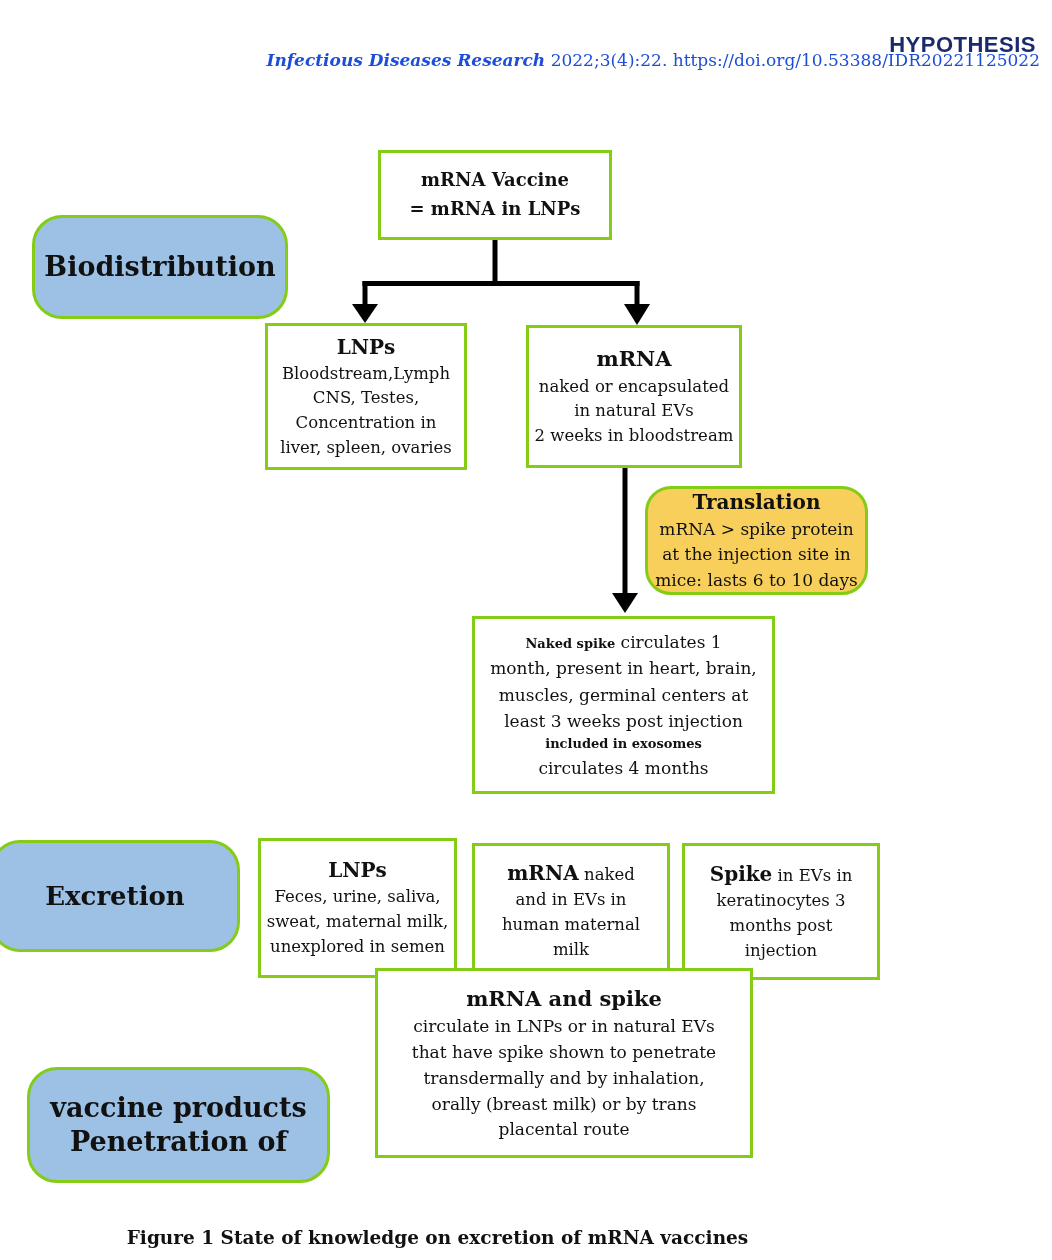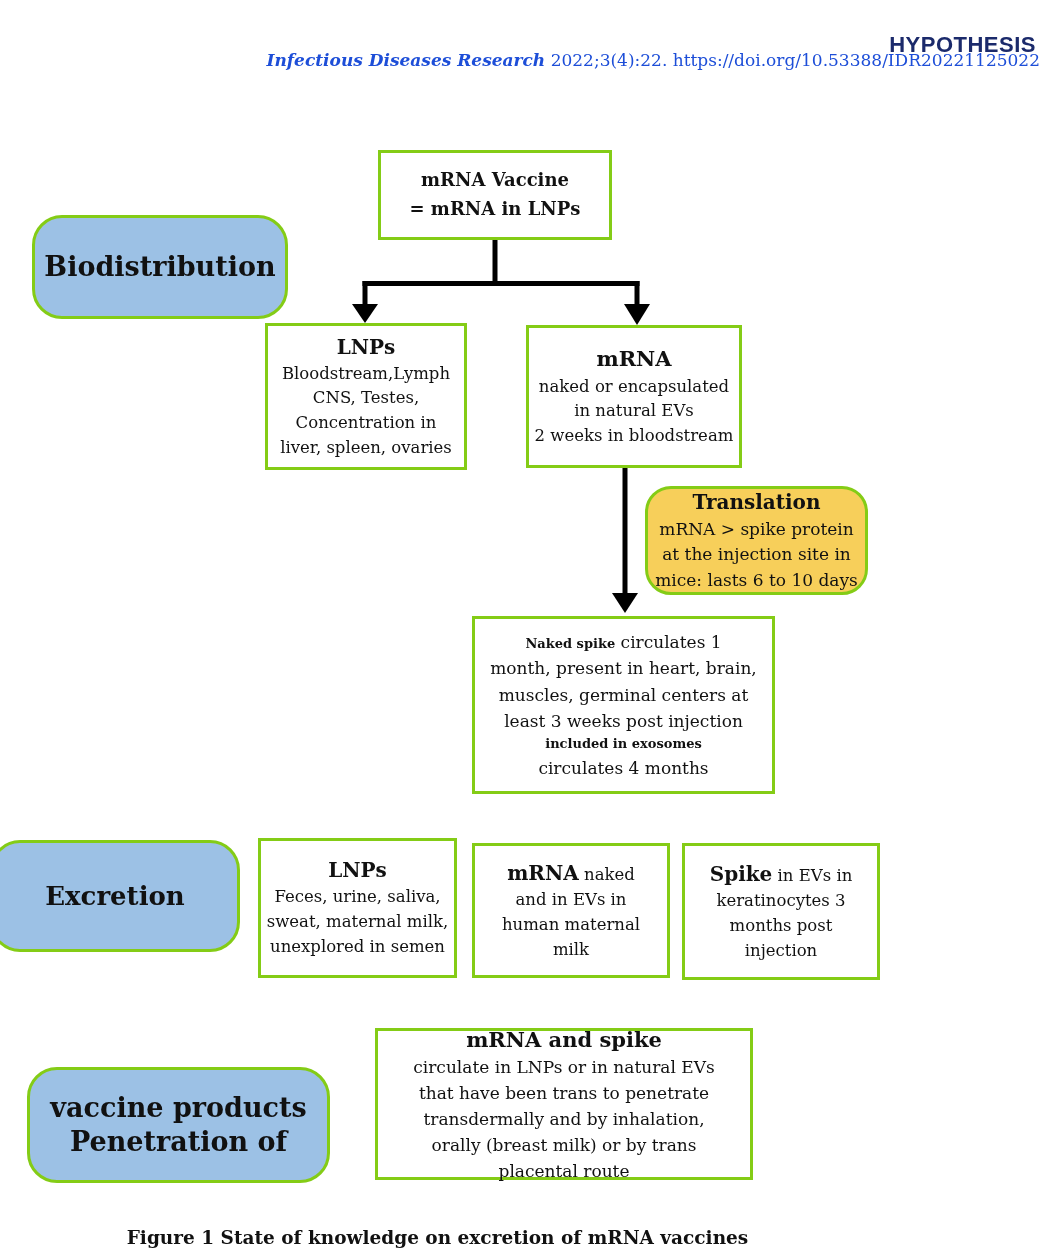--- a/index.html
+++ b/index.html
@@ -53,21 +53,21 @@
   #box-biodistribution{left:32px;top:215px;width:256px;height:104px;}
   #box-lnps-bio      {left:265px;top:323px;width:202px;height:147px;}
   #box-mrna-bio      {left:526px;top:325px;width:216px;height:143px;}
   #box-translation   {left:645px;top:486px;width:223px;height:109px;padding:4px 6px;}
   #box-naked-spike   {left:472px;top:616px;width:303px;height:178px;}
   #box-excretion     {left:-10px;top:840px;width:250px;height:112px;}
   #box-lnps-exc      {left:258px;top:838px;width:199px;height:140px;}
   #box-mrna-exc      {left:472px;top:843px;width:198px;height:135px;}
   #box-spike-exc     {left:682px;top:843px;width:198px;height:137px;}
   #box-penetration   {left:27px;top:1067px;width:303px;height:116px;}
-  #box-mrna-spike    {left:375px;top:1028px;width:378px;height:152px;}
+  #box-mrna-spike    {left:375px;top:968px;width:378px;height:190px;}
   #box-vaccine .vline{font-weight:bold;font-size:18px;line-height:1.6;}
   #box-translation .title{font-size:20px;}
   #box-translation .bline{font-size:17px;}
   #box-mrna-spike .title{font-size:21px;line-height:1.5;}
   #box-mrna-spike .bline{font-size:17px;line-height:1.52;}
   .inlinebold{font-weight:bold;}
 </style>
 </head>
 <body>
 
@@ -163,21 +163,21 @@
   </div>
 
   <div class="box rounded t-lg" id="box-penetration">
     <div>vaccine products</div>
     <div>Penetration of</div>
   </div>
 
   <div class="box" id="box-mrna-spike">
     <div class="title">mRNA and spike</div>
     <div class="bline">circulate in LNPs or in natural EVs</div>
-    <div class="bline">that have been trans to penetrate</div>
+    <div class="bline">that have spike shown to penetrate</div>
     <div class="bline">transdermally and by inhalation,</div>
     <div class="bline">orally (breast milk) or by trans</div>
     <div class="bline">placental route</div>
   </div>
 
   <div class="caption">Figure 1 State of knowledge on excretion of mRNA vaccines</div>
 
 </div>
 
 </body></html>

